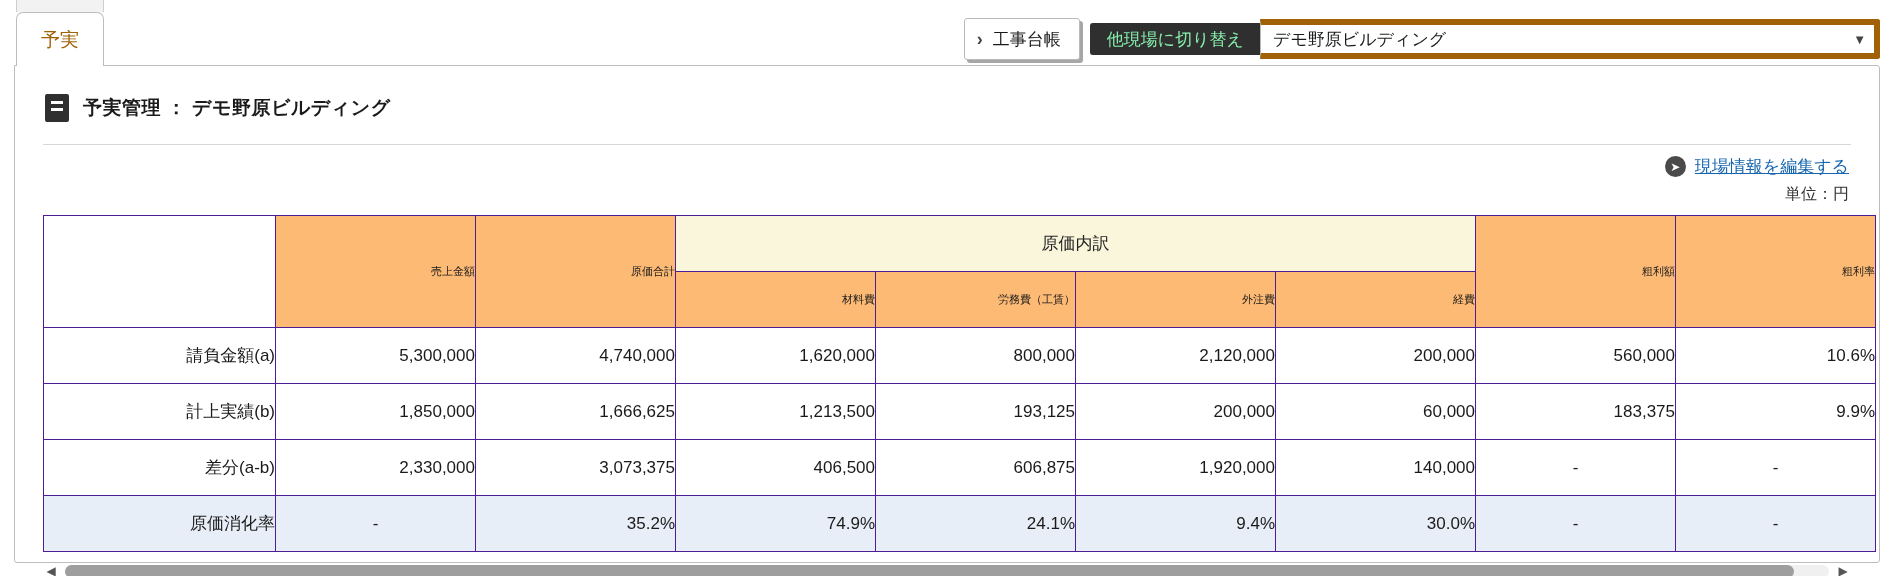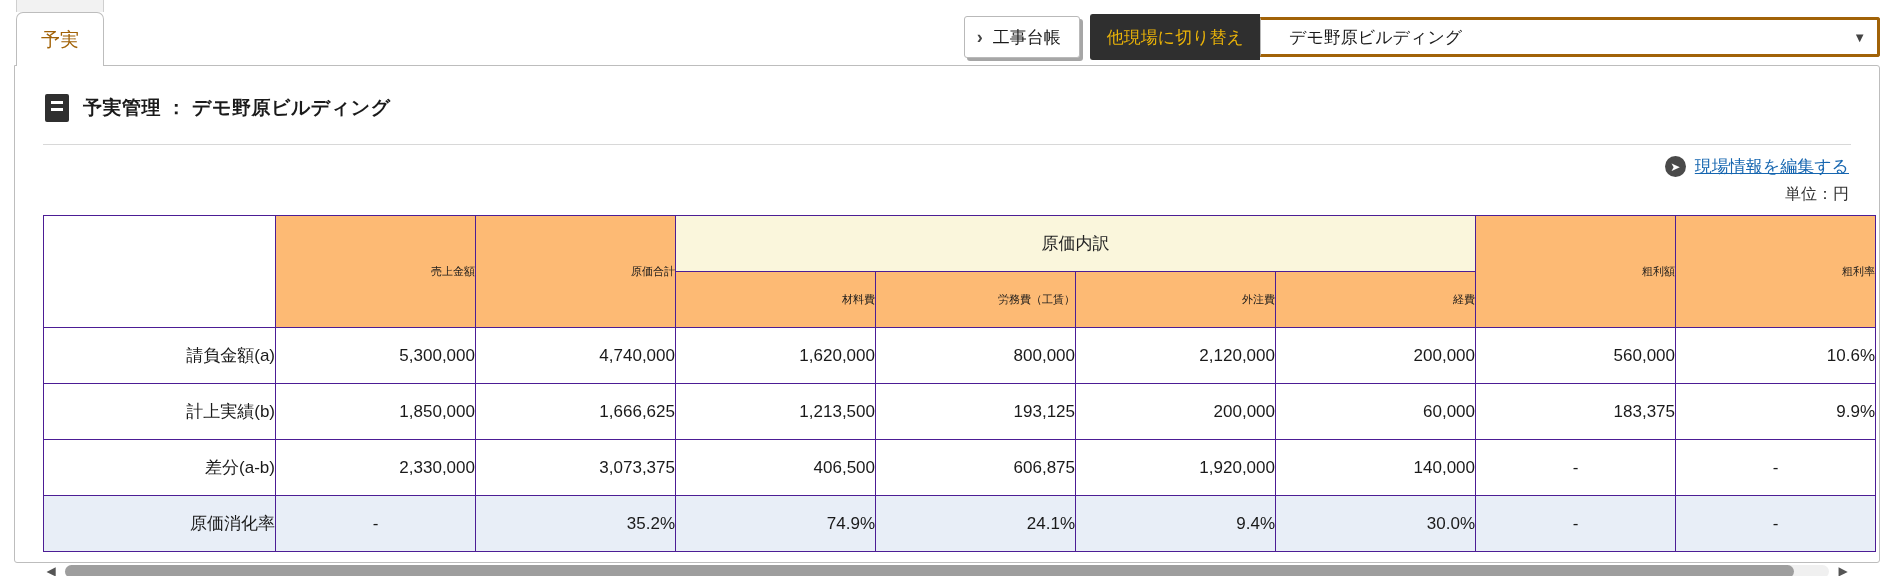--- a/index.html
+++ b/index.html
@@ -83,44 +83,44 @@
     cursor: pointer;
     margin-right: 10px;
   }
   .chev {
     color: #444;
     font-size: 18px;
     line-height: 1;
     font-weight: bold;
   }
   .switch-btn {
-    height: 46px;
+    height: 32px;
     background: #2f2f2f;
-    color: #eab308;
+    color: #86efac;
     font-size: 17px;
     display: flex;
     align-items: center;
     padding: 0 16px;
     border-radius: 3px 0 0 3px;
     border: 1px solid #2f2f2f;
     border-right: none;
     cursor: pointer;
     white-space: nowrap;
   }
   .site-select {
     height: 40px;
     min-width: 620px;
     background: #ffffff;
-    border: 3px solid #a16207;
+    border: 6px solid #a16207;
     border-left: 1px solid #b9b9b9;
     border-radius: 0 3px 3px 0;
     font-size: 17px;
     font-family: "Liberation Sans", sans-serif;
     color: #1a1a1a;
-    padding: 0 28px;
+    padding: 0 12px;
     appearance: none;
     -webkit-appearance: none;
     cursor: pointer;
   }
   .select-wrap { position: relative; display: flex; align-items: center; }
   .select-arrow {
     position: absolute;
     right: 14px;
     pointer-events: none;
     font-size: 13px;

